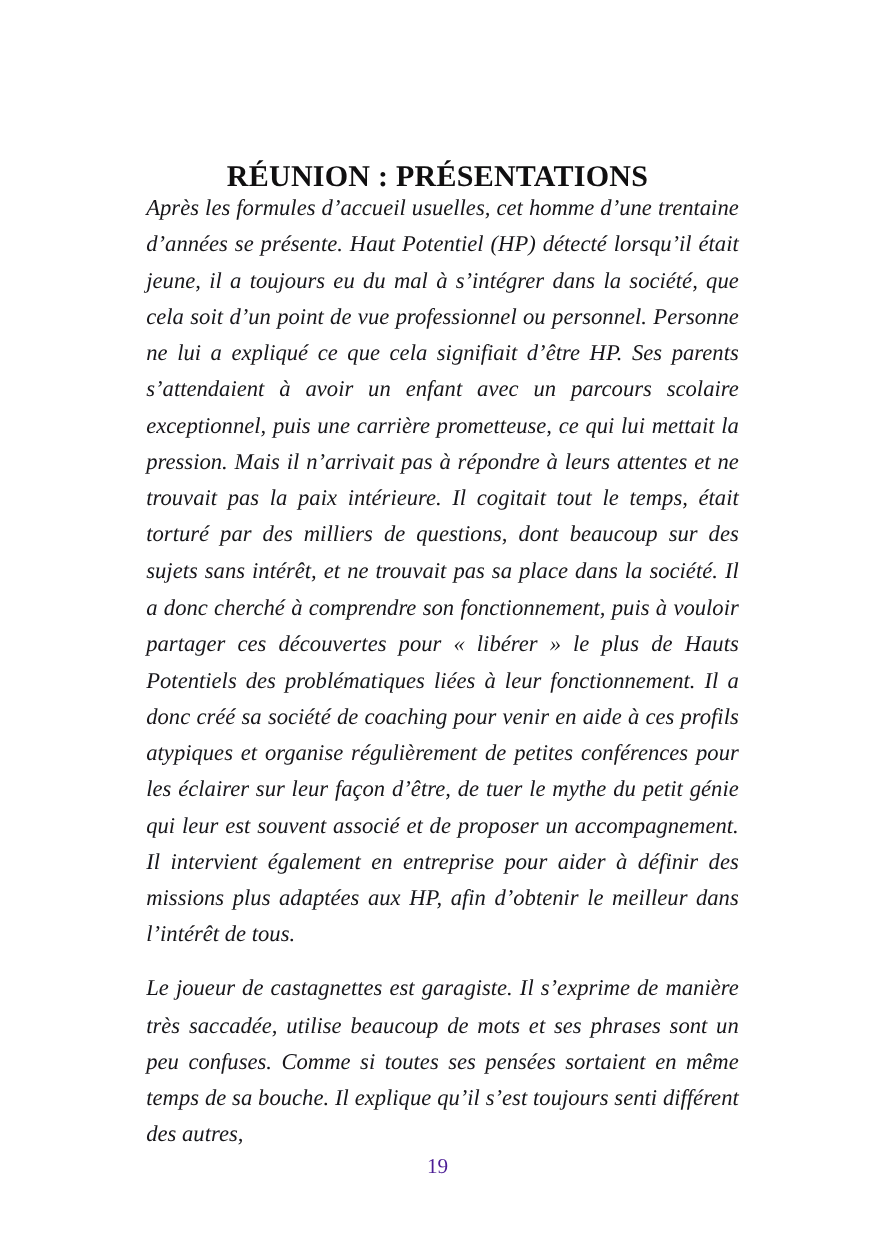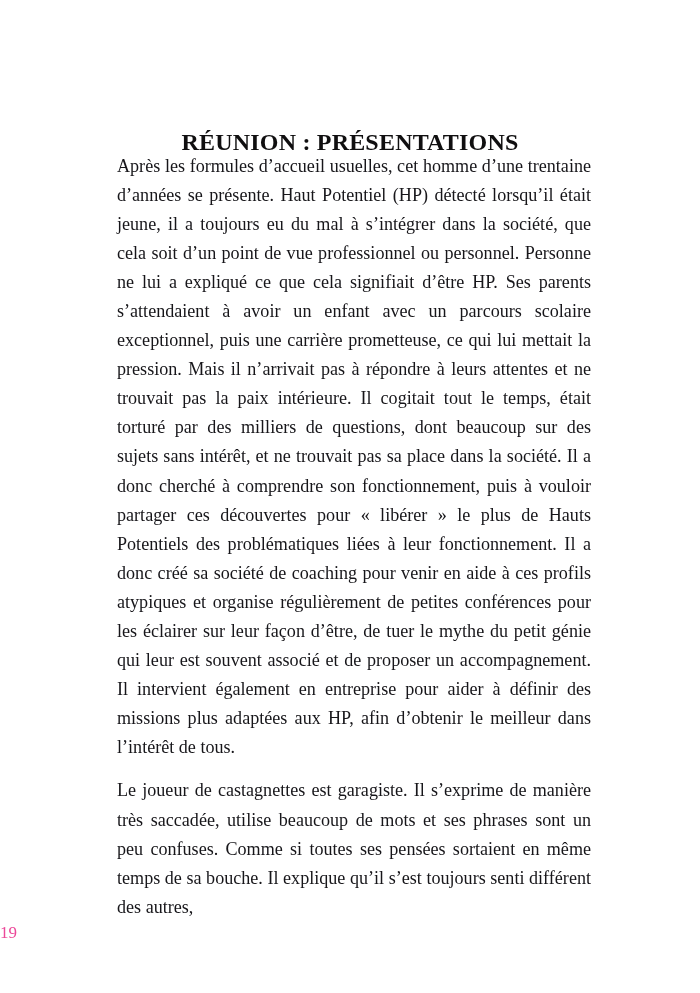--- a/index.html
+++ b/index.html
@@ -51,35 +51,37 @@
     text-align: justify;
     text-justify: inter-word;
     color: #17161a;
   }
 
   .para {
     margin: 0 0 0 0;
     text-align: justify;
     text-align-last: left;
     hyphens: manual;
+    font-style: italic;
     -webkit-hyphens: manual;
   }
 
   .para + .para {
     margin-top: 14.5px;
   }
 
   
   .folio {
     position: absolute;
     top: 924px;
     left: 0;
     width: 700px;
+    text-align: center;
     font-size: 17px;
-    color: #ec4899;
+    color: #4c1d95;
     line-height: 1;
   }
 </style>
 </head>
 <body>
 
 <div class="page">
 
   <h1 class="chapter-title">RÉUNION : PRÉSENTATIONS</h1>
 

